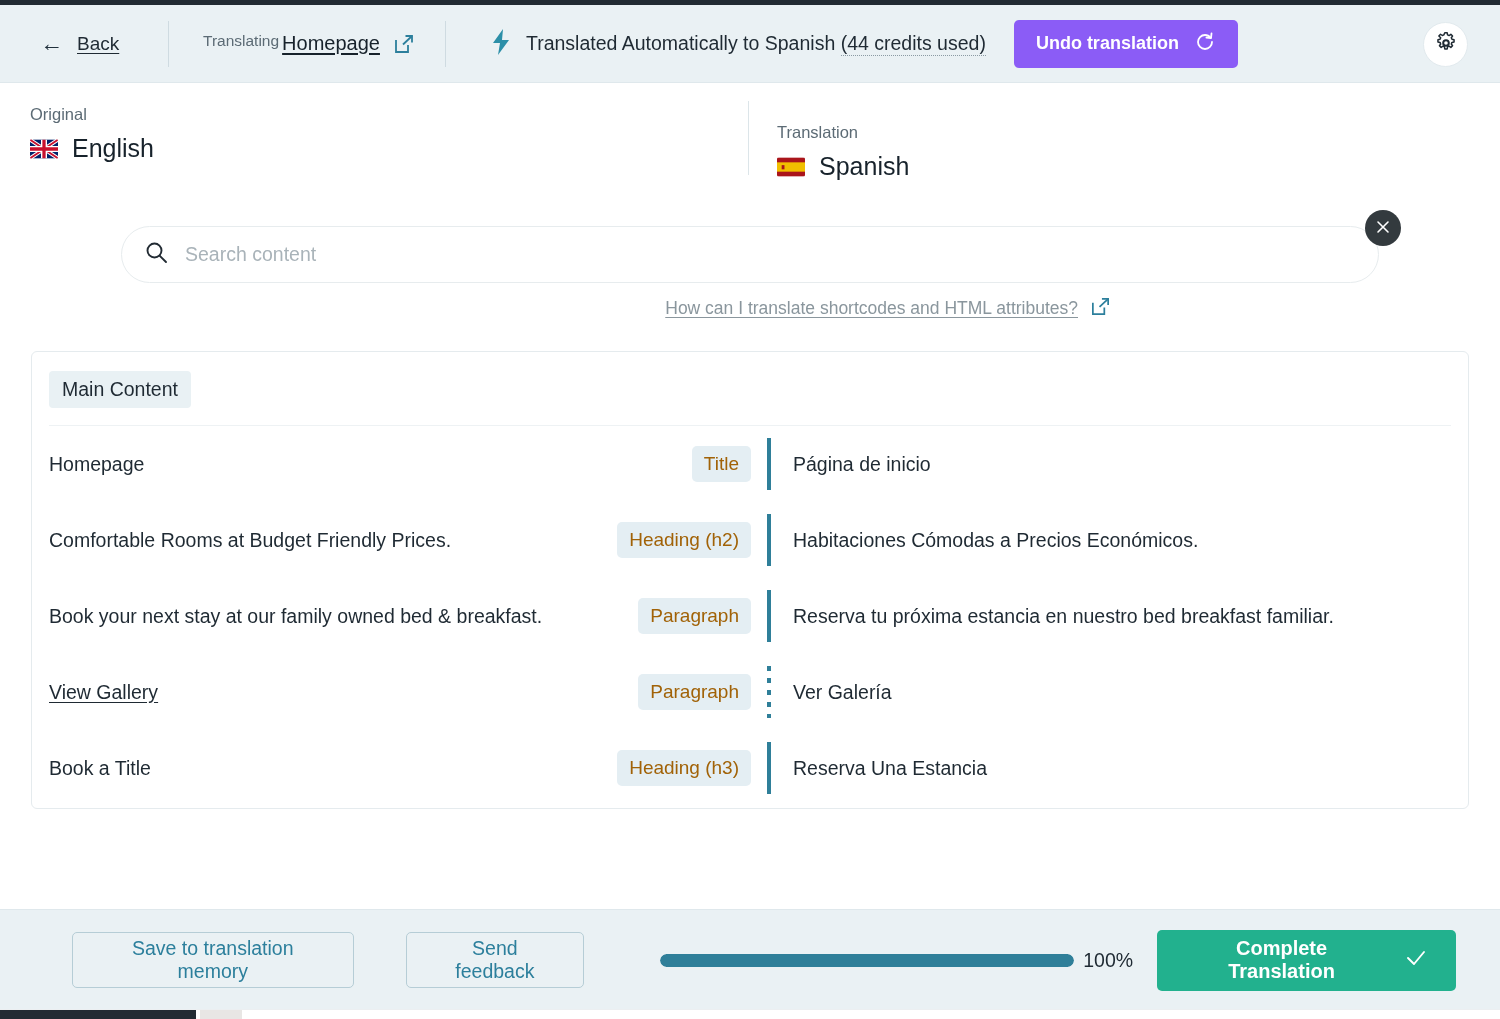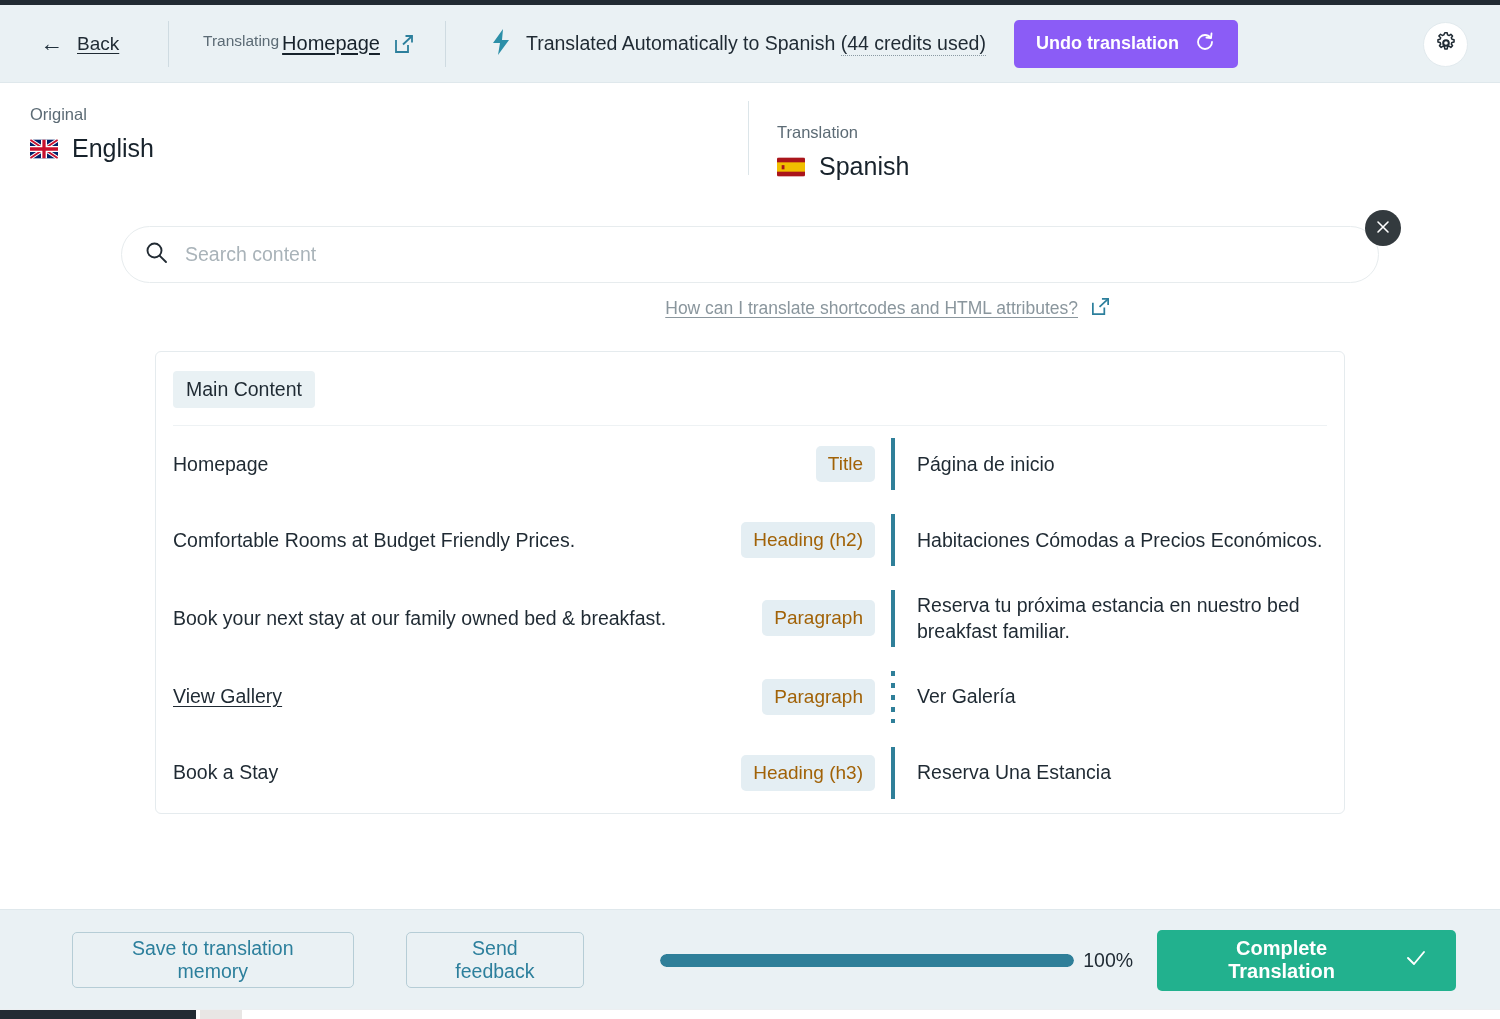--- a/index.html
+++ b/index.html
@@ -235,21 +235,21 @@
   .help-link {
     font-size: 17.5px;
     color: #8a969d;
     text-decoration: underline;
     text-underline-offset: 3px;
     cursor: pointer;
   }
 
   
   .card {
-    width: 1190px;
+    width: 1438px;
     margin: 30px auto 0;
     border: 1px solid #e5ebee;
     border-radius: 6px;
     background: #fff;
     padding: 0 17px;
   }
   .card-head {
     padding: 19px 0 17px 0;
     border-bottom: 1px solid #eef2f4;
   }
@@ -577,21 +577,21 @@
             <span class="src-text link">View Gallery</span>
             <span class="type-chip">Paragraph</span>
           </div>
           <div class="divider dotted"></div>
           <div class="row-right">
             <span class="tgt-text">Ver Galería</span>
           </div>
         </div>
         <div class="row">
           <div class="row-left">
-            <span class="src-text">Book a Stay</span>
+            <span class="src-text">Book a Title</span>
             <span class="type-chip">Heading (h3)</span>
           </div>
           <div class="divider"></div>
           <div class="row-right">
             <span class="tgt-text">Reserva Una Estancia</span>
           </div>
         </div>
       </div>
   </div>
 </div>

